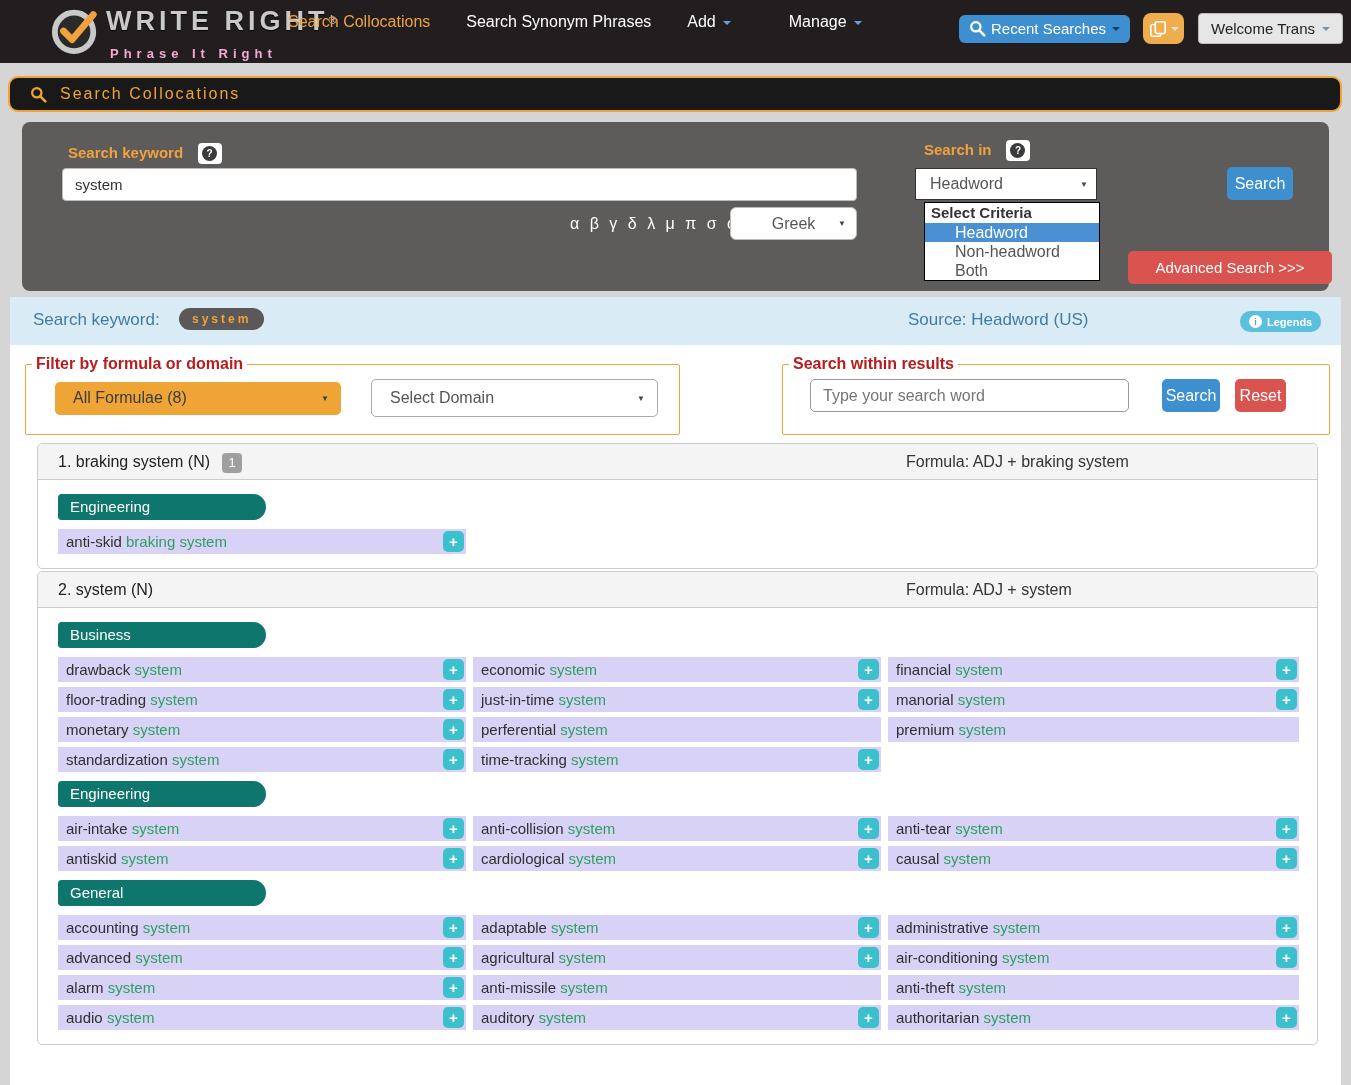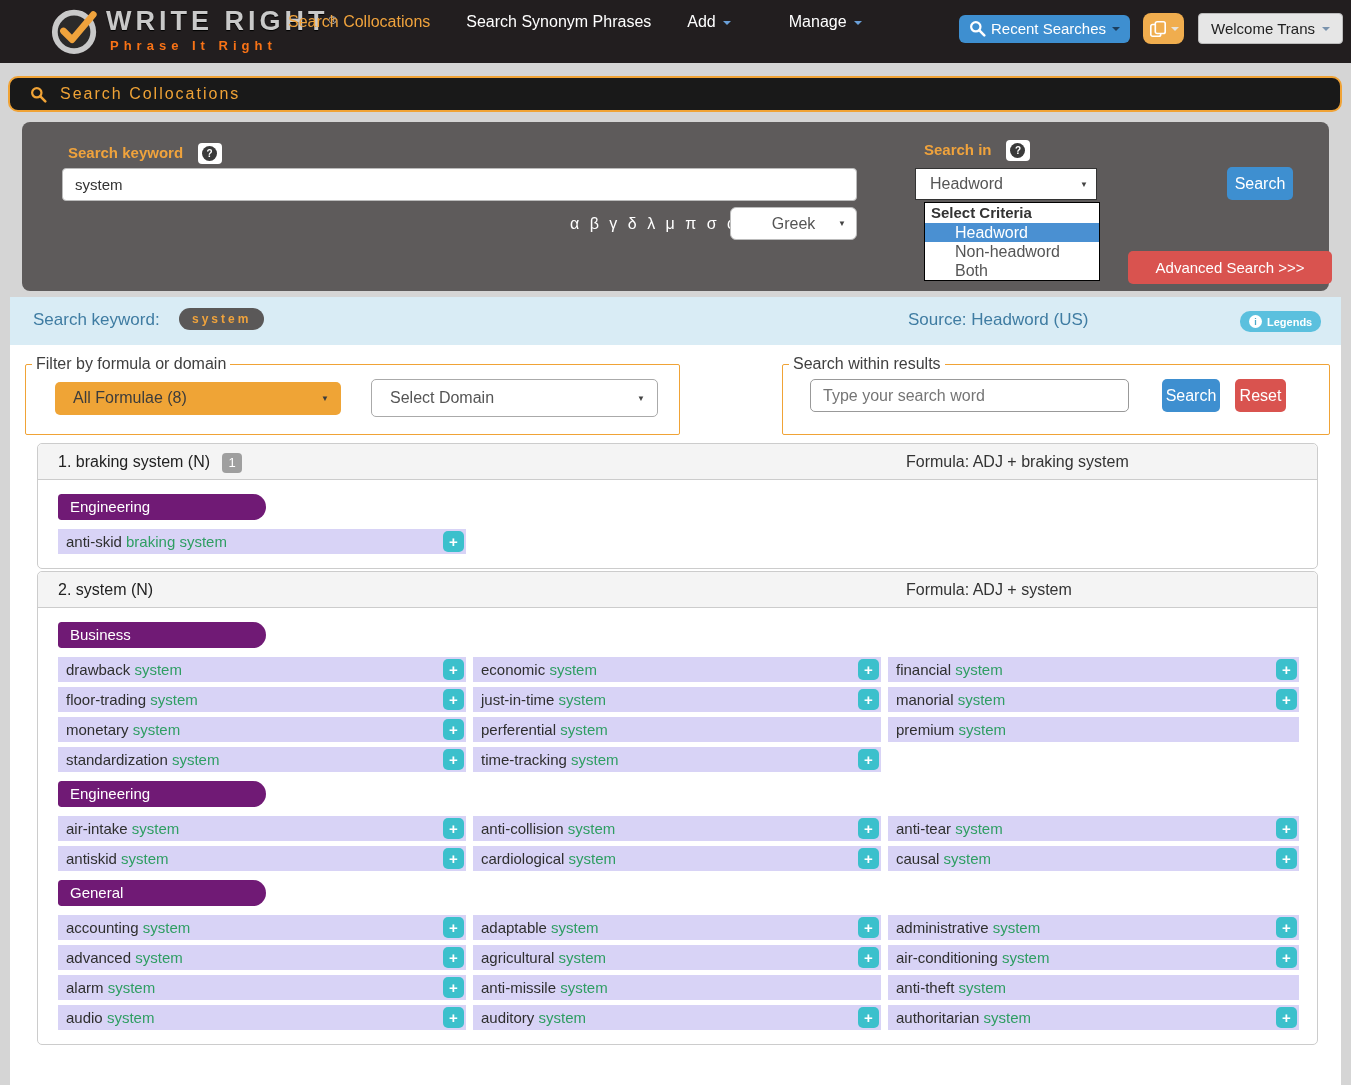--- a/index.html
+++ b/index.html
@@ -6,21 +6,21 @@
   html,body { width:1351px; height:1085px; }
   body { font-family:"Liberation Sans", sans-serif; background:#d5d5d5; position:relative; overflow:hidden; }
 
   
   .topnav { position:absolute; left:0; top:0; width:1351px; height:63px; background:#221e1f; }
   .logo-wrap { position:absolute; left:50px; top:6px; display:flex; align-items:flex-start; }
   .logo-circle { width:50px; height:50px; }
   .logo-text { margin-left:6px; }
   .logo-title { font-size:27px; font-weight:bold; letter-spacing:4px; color:#c9c9c9; text-shadow:0 1px 1px #000; line-height:30px; }
   .logo-reg { font-size:11px; color:#ddd; vertical-align:super; letter-spacing:0; }
-  .logo-tagline { font-size:13px; font-weight:bold; letter-spacing:5px; color:#f97316; margin-top:2px; margin-left:4px; }
+  .logo-tagline { font-size:13px; font-weight:bold; letter-spacing:5px; color:#f9a8d4; margin-top:10px; margin-left:4px; }
   .nav-menu { position:absolute; left:288px; top:0; height:44px; display:flex; align-items:center; }
   .nav-item { font-size:16px; color:#fff; margin-right:36px; cursor:pointer; white-space:nowrap; }
   .nav-item.active { color:#f0a33c; }
   .nav-item .caret { border-top-color:#6a9fd8; }
   .caret { display:inline-block; width:0; height:0; border:4px solid transparent; border-top-color:#fff; border-bottom:none; margin-left:7px; vertical-align:middle; }
   .nav-right { position:absolute; right:8px; top:13px; display:flex; align-items:center; }
   .btn-recent { height:28px; background:#3e8fd0; border-radius:6px; color:#fff; font-size:15px; display:flex; align-items:center; padding:0 10px; cursor:pointer; }
   .btn-recent .caret { border-top-color:#1c3f5e; margin-left:6px; }
   .btn-recent svg { margin-right:5px; }
   .btn-clip { width:41px; height:31px; background:#f0ad4e; border-radius:8px; margin-left:13px; display:flex; align-items:center; justify-content:center; cursor:pointer; }
@@ -60,39 +60,39 @@
   .result-bar { position:absolute; left:10px; top:297px; width:1331px; height:48px; background:#d9ecf5; }
   .result-bar .rb-label { position:absolute; left:23px; top:13px; font-size:17px; color:#3f7ca2; }
   .kw-pill { position:absolute; left:169px; top:11px; background:#5a5858; border-radius:12px; padding:4px 13px; color:#f0a33c; font-size:12px; font-weight:bold; letter-spacing:3px; }
   .rb-source { position:absolute; left:898px; top:13px; font-size:17px; color:#3f7ca2; }
   .legends-btn { position:absolute; left:1230px; top:14px; height:21px; background:#5bc0de; border-radius:10px; color:#fff; font-size:11px; font-weight:bold; display:flex; align-items:center; padding:0 9px; cursor:pointer; }
   .legends-btn i { width:13px; height:13px; background:#fff; border-radius:50%; color:#4aa9c9; font-style:normal; font-size:9px; font-weight:bold; display:flex; align-items:center; justify-content:center; margin-right:5px; }
 
   
   .main { position:absolute; left:10px; top:345px; width:1331px; height:740px; background:#fff; }
   fieldset { position:absolute; border:1px solid #f0a336; border-radius:2px; }
-  fieldset legend { font-size:16px; color:#404040; padding:0 4px; margin-left:6px; }
+  fieldset legend { font-size:16px; color:#b91c1c; padding:0 4px; margin-left:6px;font-weight:bold; }
   .fs-filter { left:15px; top:10px; width:655px; height:80px; }
   .fs-search { left:772px; top:10px; width:548px; height:80px; }
   .fs-row { display:flex; align-items:center; margin:6px 0 0 29px; }
   .formulae-select { width:286px; height:33px; background:#efa436; border-radius:5px; font-size:16px; color:#3c3c3c; display:flex; align-items:center; padding-left:18px; position:relative; cursor:pointer; }
   .formulae-select .sel-caret, .domain-select .sel-caret { position:absolute; right:12px; color:#3c3c3c; }
   .domain-select { width:287px; height:38px; background:#fff; border:1px solid #aaa; border-radius:5px; font-size:16px; color:#555; display:flex; align-items:center; padding-left:18px; position:relative; margin-left:30px; cursor:pointer; }
   .domain-select .sel-caret { color:#444; }
   .within-input { width:319px; height:33px; border:1px solid #999; border-radius:5px; font-size:16px; color:#333; padding:0 12px; font-family:"Liberation Sans",sans-serif; }
   .within-search { width:58px; height:33px; font-size:16px; margin-left:33px; }
   .within-reset { width:51px; height:33px; font-size:16px; margin-left:15px; }
 
   
   .card { position:absolute; left:27px; width:1281px; background:#fff; border:1px solid #ccc; border-radius:5px; }
   .card-header { position:relative; height:36px; background:#f4f4f4; border-bottom:1px solid #ccc; border-radius:5px 5px 0 0; line-height:36px; padding-left:20px; font-size:16px; color:#222; }
   .count-badge { display:inline-block; width:20px; height:20px; background:#9f9f9f; border-radius:4px; color:#fff; font-size:13px; line-height:20px; text-align:center; vertical-align:middle; margin-left:12px; }
   .formula { position:absolute; left:868px; top:0; font-size:16px; color:#333; }
   .card-body { padding:14px 20px 12px 20px; }
-  .domain-tag { width:208px; height:26px; background:#701a75; border-radius:4px 14px 14px 4px; color:#fff; font-size:15px; line-height:26px; padding-left:12px; margin-bottom:9px; }
+  .domain-tag { width:208px; height:26px; background:#0f766e; border-radius:4px 14px 14px 4px; color:#fff; font-size:15px; line-height:26px; padding-left:12px; margin-bottom:9px; }
   .colloc-grid { display:grid; grid-template-columns:408px 408px 411px; column-gap:7px; row-gap:5px; margin-bottom:9px; }
   .section:last-child .colloc-grid { margin-bottom:2px; }
   .colloc-row { height:25px; background:#d8d3f6; display:flex; align-items:center; justify-content:space-between; padding-left:8px; }
   .colloc-text { font-size:15px; color:#2f2f2f; white-space:nowrap; }
   .colloc-text .head { color:#2f9e63; }
   .plus-btn { width:21px; height:21px; background:#3bc0cc; border-radius:5px; color:#fff; font-size:15px; font-weight:bold; line-height:21px; text-align:center; margin-right:2px; cursor:pointer; flex:none; }
 </style>
 </head>
 <body>
 

